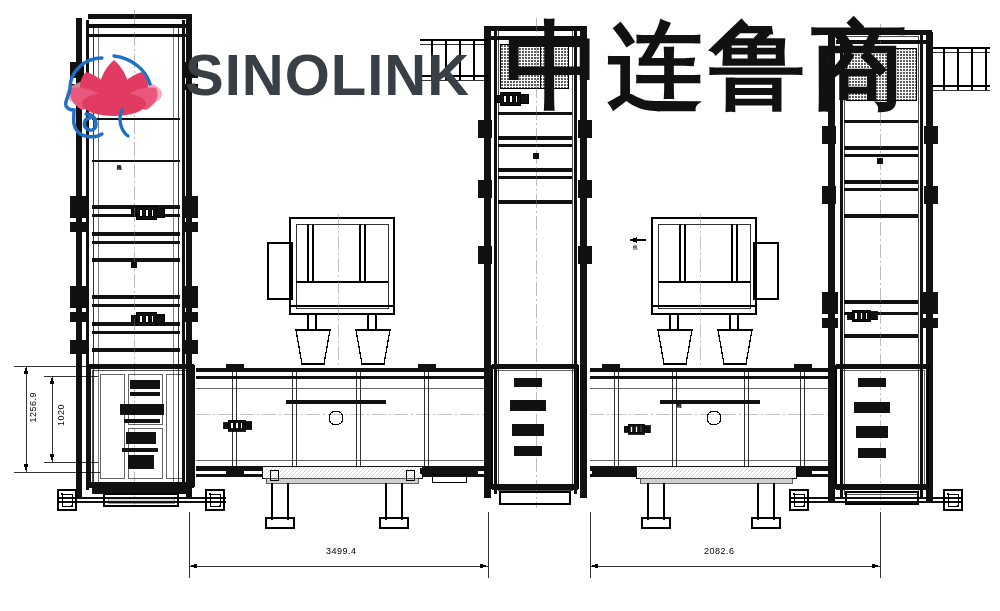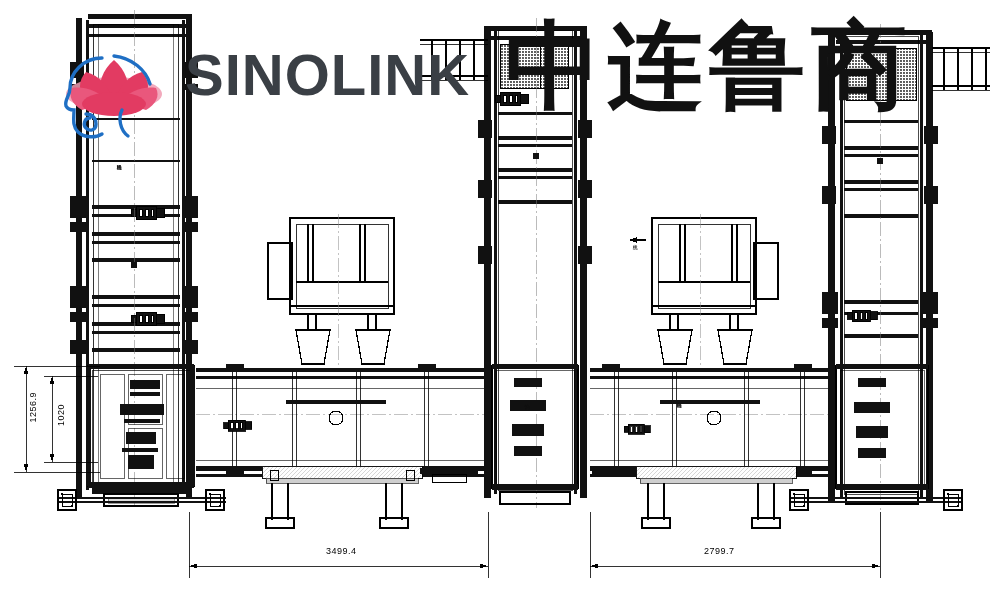--- a/index.html
+++ b/index.html
@@ -445,21 +445,21 @@
       </g>
     </svg>
   </div>
   <div id="cjk-wm" class="wm">中连鲁商</div>
 
   <div id="brandword" class="wm">SINOLINK</div>
 
   <div class="dimtxt v" style="left:18px;top:392px;">1256.9</div>
   <div class="dimtxt v" style="left:46px;top:404px;">1020</div>
   <div class="dimtxt" style="left:316px;top:546px;">3499.4</div>
-  <div class="dimtxt" style="left:694px;top:546px;">2799.7</div>
+  <div class="dimtxt" style="left:694px;top:546px;">2082.6</div>
 
   <div class="tinytxt v" style="left:116px;top:160px;">上料输送机</div>
   <div class="tinytxt v" style="left:122px;top:404px;">立柱</div>
   <div class="tinytxt v" style="left:524px;top:400px;">提升机</div>
   <div class="tinytxt v" style="left:676px;top:398px;">下料输送机</div>
   <div class="tinytxt v" style="left:632px;top:240px;">主机</div>
 
 </div>
 
 </body></html>

